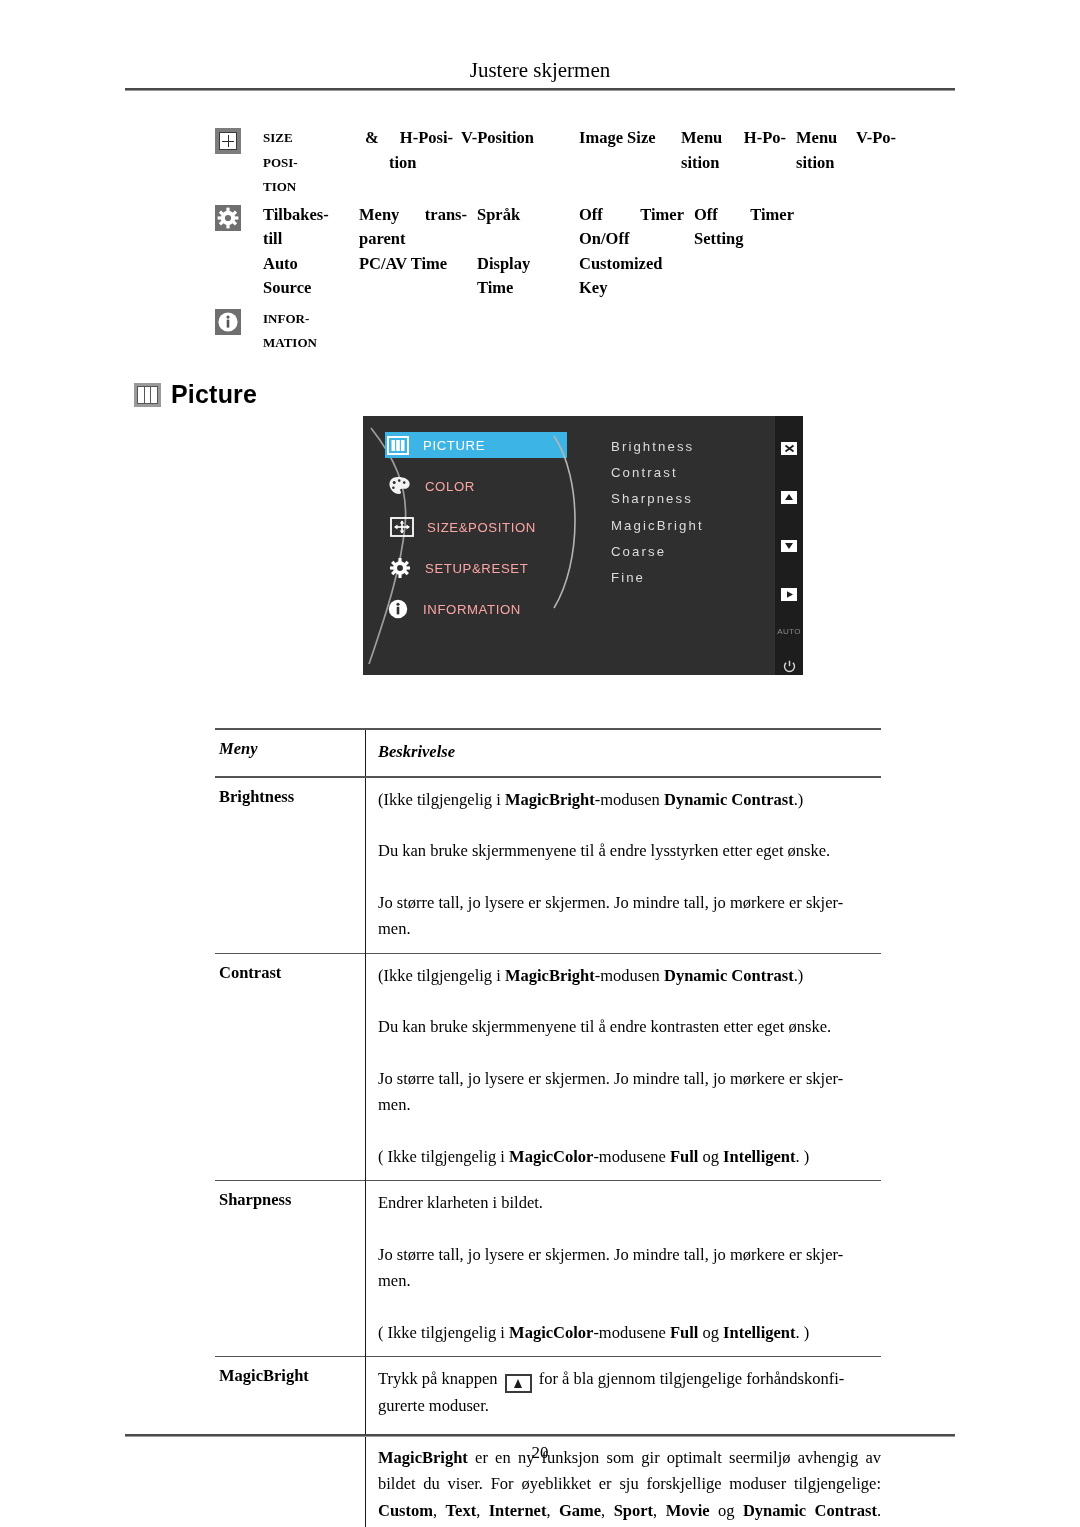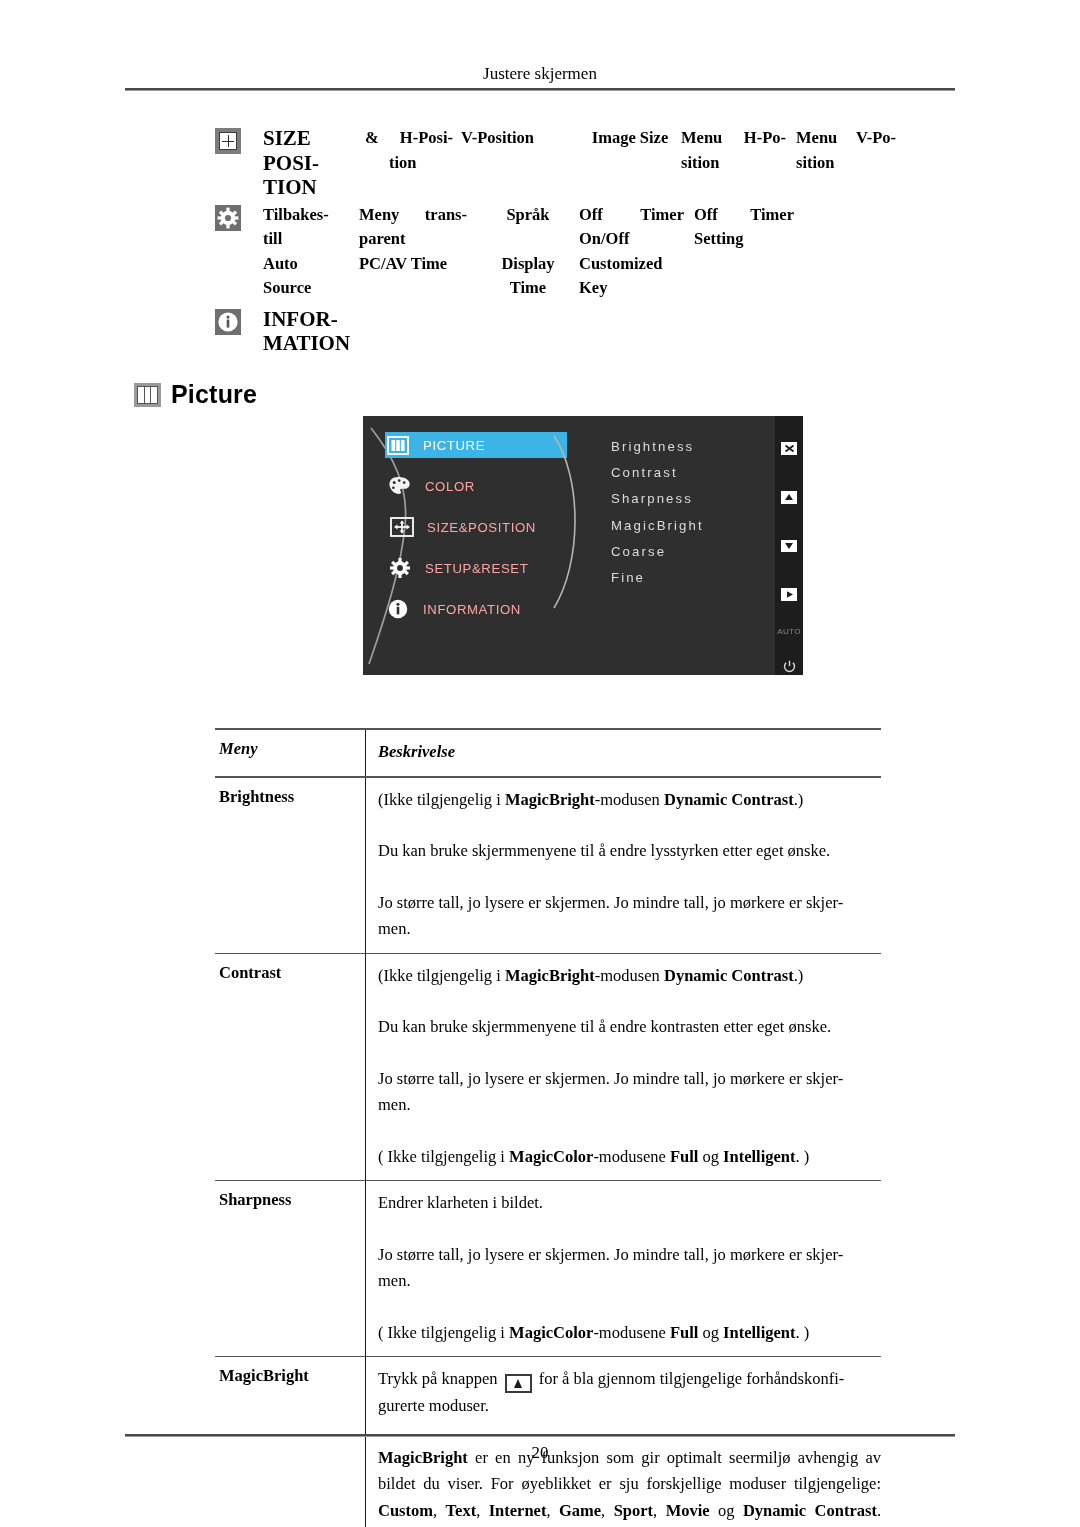--- a/index.html
+++ b/index.html
@@ -15,23 +15,22 @@
     position: relative;
     overflow: hidden;
   }
 
   
   .page-header {
     position: absolute;
     left: 0; right: 0;
     top: 58px;
     text-align: center;
-    font-size: 17px;
+    font-size: 21px;
     font-family: "Liberation Serif", serif;
-    margin-top: 6px;
   }
   .header-rule {
     position: absolute;
     left: 125px;
     right: 125px;
     top: 88px;
     border-top: 2px solid #4a4a4a;
     border-bottom: 1px solid #9a9a9a;
     height: 0;
   }
@@ -49,35 +48,35 @@
   }
   .tt-icon-cell {
     width: 48px;
     flex: 0 0 48px;
     padding-top: 2px;
   }
   .tt-name {
     width: 102px;
     flex: 0 0 102px;
     font-weight: bold;
-    font-size: 21px;
+    font-size: 13px;
     line-height: 24.5px;
   }
   .tt-cols {
     flex: 1 1 auto;
   }
   .tt-line {
     display: flex;
     font-weight: bold;
     font-size: 16.5px;
     line-height: 24.5px;
   }
   .tt-c1 { width: 96px; flex: 0 0 96px; }
   .tt-c2 { width: 118px; flex: 0 0 118px; }
-  .tt-c3 { width: 102px; flex: 0 0 102px; text-align: center; }
+  .tt-c3 { width: 102px; flex: 0 0 102px; }
   .tt-c4 { width: 115px; flex: 0 0 115px; }
   .tt-c5 { width: 110px; flex: 0 0 110px; }
 
   .spread {
     display: flex;
     justify-content: space-between;
   }
   .spread-inner { white-space: nowrap; }
 
   

